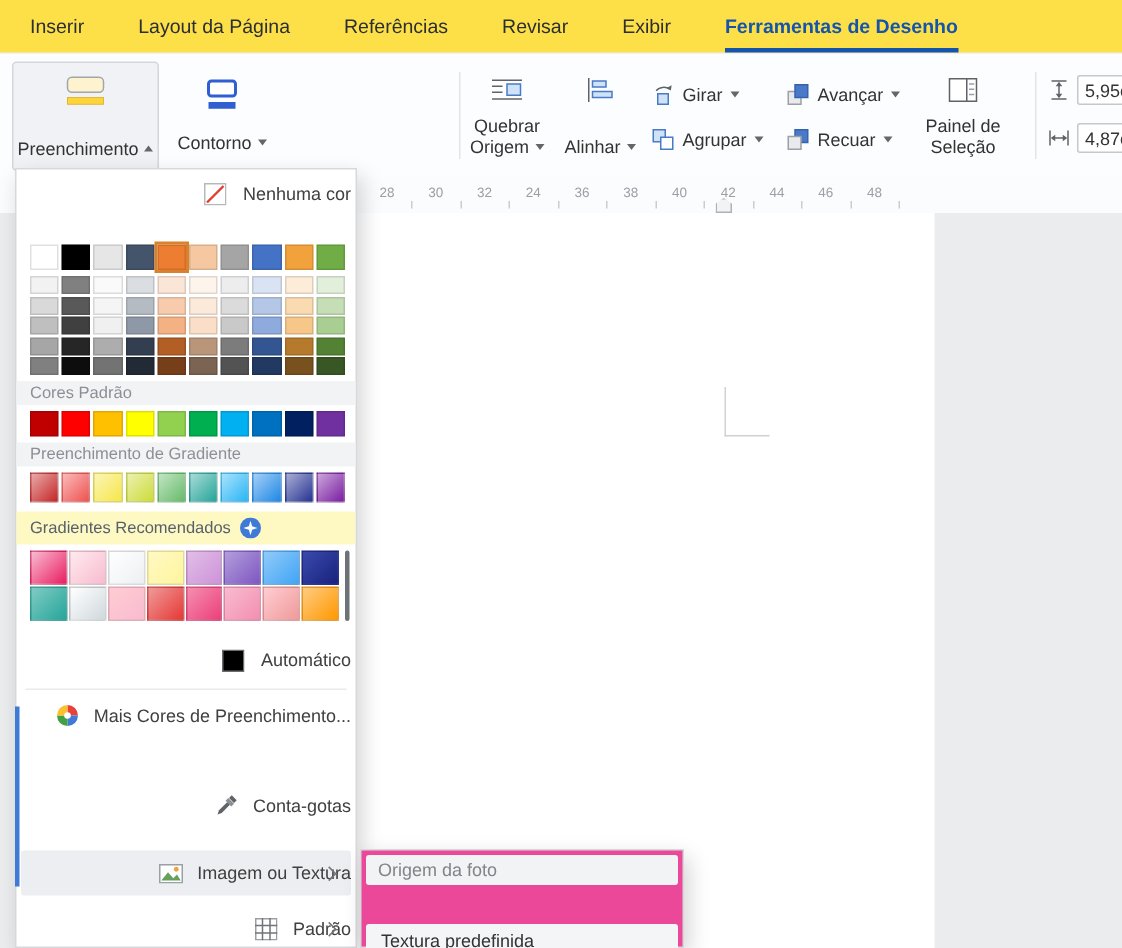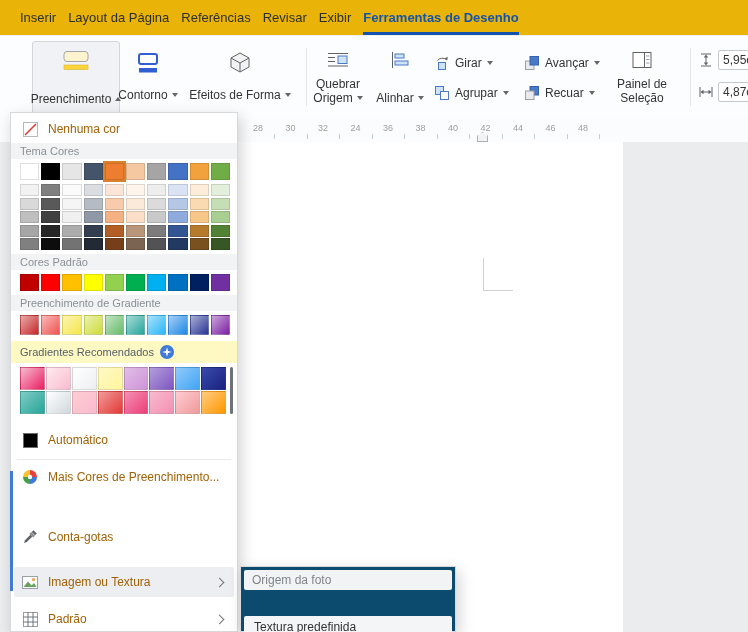--- a/index.html
+++ b/index.html
@@ -1,20 +1,20 @@
 <!DOCTYPE html>
 <html style="--accent: #1454ac; --menu-accent: #3f7ad6; --sel-outline: #d9822b;"><head>
 <meta charset="utf-8">
 <style>
   html,body{margin:0;padding:0;background:#fff;}
   #app{position:relative;width:748px;height:632px;overflow:hidden;background:#fff;color:#333;
        font-family:"Liberation Sans","DejaVu Sans",sans-serif;}
   
   #tabbar{position:absolute;left:0;top:0;width:748px;height:36px;display:flex;align-items:stretch;
-          gap:12px;padding-left:20px;box-sizing:border-box;background:#eab308;border-bottom:1px solid #eef0f2;}
+          gap:36px;padding-left:20px;box-sizing:border-box;background:#fde047;border-bottom:1px solid #eef0f2;}
   .tab{display:flex;align-items:center;font-size:13px;color:#2b2f33;white-space:nowrap;cursor:default;}
   .tab.active{color:var(--accent,#1454ac);font-weight:bold;box-shadow:inset 0 -3px 0 var(--accent,#1454ac);}
   
   #ribbon{position:absolute;left:0;top:36px;width:748px;height:82px;background:#fcfdfe;border-bottom:1px solid #e4e6e9;}
   .rbtn{position:absolute;display:flex;flex-direction:column;align-items:center;justify-content:space-between;
         box-sizing:border-box;padding:7px 2px;font-size:12px;color:#333;border-radius:3px;}
   .rbtn.pressed{background:#f0f2f5;border:1px solid #d3d6da;}
   .rbtn-small{position:absolute;display:flex;align-items:center;gap:5px;font-size:12px;color:#333;}
   .rlabel{display:flex;align-items:center;gap:4px;white-space:nowrap;}
   .twolines{text-align:center;line-height:14px;}
@@ -34,39 +34,39 @@
                 border:1px solid #aeb2b6;box-sizing:border-box;clip-path:polygon(50% 0,100% 38%,100% 100%,0 100%,0 38%);z-index:5;}
   
   #doc{position:absolute;left:0;top:142px;width:748px;height:490px;background:#ebecee;}
   #page{position:absolute;left:225px;top:0;width:398px;height:490px;background:#fff;}
   .corner-v{position:absolute;left:483px;top:116px;width:1px;height:33px;background:#cfd2d5;}
   .corner-h{position:absolute;left:483px;top:148px;width:30px;height:1px;background:#cfd2d5;}
   
   #fill-menu{position:absolute;left:10px;top:112px;width:228px;height:520px;background:#fff;
              border:1px solid #d6d9dc;box-shadow:3px 5px 14px rgba(0,0,0,.18);box-sizing:border-box;z-index:20;}
   .menu-accent{position:absolute;left:-1px;top:358px;width:3px;height:120px;background:var(--menu-accent,#3f7ad6);}
-  .menu-item{position:absolute;left:3px;right:3px;display:flex;align-items:center;font-size:12px;color:#a16207;border-radius:2px;}
+  .menu-item{position:absolute;left:3px;right:3px;display:flex;align-items:center;font-size:12px;color:#404040;border-radius:2px;justify-content:flex-end;}
   .menu-item .mi-icon{width:16px;height:16px;margin-left:8px;flex:0 0 16px;display:flex;align-items:center;justify-content:center;}
   .menu-item .mi-label{margin-left:10px;white-space:nowrap;}
   .menu-item.hl{background:#eceef1;}
   .chev{position:absolute;right:11px;width:6px;height:6px;border-top:1.5px solid #707478;border-right:1.5px solid #707478;transform:rotate(45deg);}
   .menu-header{position:absolute;left:0;right:0;height:16px;background:#f2f3f5;color:#8a9096;font-size:11px;
                line-height:16px;padding-left:9px;box-sizing:border-box;}
   .menu-header.rec{height:22px;line-height:22px;background:#fef9c3;color:#55606b;display:flex;align-items:center;gap:6px;}
   .cgrid{position:absolute;left:9px;width:210px;display:grid;grid-template-columns:repeat(10,1fr);gap:2px;}
   .cgrid .sw,.vgrid .sw,.rec-grid .sw{border:1px solid rgba(0,0,0,.12);box-sizing:border-box;}
   .sw.selected{outline:2px solid var(--sel-outline,#d9822b);outline-offset:0;}
   .vgrid{position:absolute;left:9px;width:210px;display:grid;grid-template-columns:repeat(10,1fr);
          grid-auto-rows:12px;column-gap:2px;row-gap:1.5px;}
   .rec-grid{position:absolute;left:9px;width:206px;display:grid;grid-template-columns:repeat(8,1fr);gap:1px;}
   .rec-grid .sw{height:23px;}
   .rec-scroll{position:absolute;right:4px;top:254px;width:3px;height:47px;background:#6d7277;border-radius:2px;}
   .menu-sep{position:absolute;left:6px;right:6px;height:1px;background:#e8eaec;}
   
-  #img-submenu{position:absolute;left:240px;top:566px;width:216px;height:66px;background:#0c4a6e;
+  #img-submenu{position:absolute;left:240px;top:566px;width:216px;height:66px;background:#ec4899;
                border:1px solid #d6d9dc;box-shadow:3px 5px 14px rgba(0,0,0,.18);box-sizing:border-box;z-index:21;}
   .sub-item{position:absolute;left:3px;right:3px;display:flex;align-items:center;font-size:12px;color:#333;border-radius:2px;}
   .sub-item .mi-icon{width:16px;height:16px;margin-left:6px;display:flex;align-items:center;justify-content:center;}
   .sub-header{background:#f2f3f5;color:#80858a;padding-left:8px;}
   svg{display:block;}
 </style>
 </head>
 <body>
 
 <div id="app">
@@ -75,21 +75,21 @@
       <div class="tab">Inserir</div>
       <div class="tab">Layout da Página</div>
       <div class="tab">Referências</div>
       <div class="tab">Revisar</div>
       <div class="tab">Exibir</div>
       <div class="tab active">Ferramentas de Desenho</div>
     </div>
 
   <div id="ribbon">
 
-    <div class="rbtn pressed" style="left:8px;top:5px;width:88px;height:73px;margin-left:24px;">
+    <div class="rbtn pressed" style="left:8px;top:5px;width:98px;height:73px;">
       <span>
         <svg width="30" height="22" viewBox="0 0 30 22">
             <rect x="3" y="2.5" width="24" height="10" rx="3" fill="#fdf3cf" stroke="#a2a6aa"></rect>
             <rect x="3" y="16" width="24" height="4.5" fill="#ffd43a" stroke="#d9b62f" stroke-width="0.6"></rect>
           </svg>
       </span>
       <span class="rlabel">
           <span>Preenchimento</span>
           <span class="caret-up"></span>
         </span>
@@ -101,32 +101,20 @@
             <rect x="6" y="2" width="18" height="10" rx="2" fill="#fff" stroke="#2f5fd0" stroke-width="2"></rect>
             <rect x="6" y="16" width="18" height="4.5" fill="#2f5fd0"></rect>
           </svg>
       </span>
       <span class="rlabel">
           <span>Contorno</span>
           <span class="caret-down"></span>
         </span>
     </div>
 
-    <div class="rbtn" style="left:190px;top:9px;width:100px;height:64px;">
-      <span>
-        <svg width="24" height="22" viewBox="0 0 24 22">
-            <path d="M12 1 L21 6 L21 15 L12 20 L3 15 L3 6 Z" fill="#f0f2f4" stroke="#5f6368"></path>
-            <path d="M3 6 L12 11 L21 6 M12 11 L12 20" fill="none" stroke="#5f6368"></path>
-          </svg>
-      </span>
-      <span class="rlabel">
-          <span>Efeitos de Forma</span>
-          <span class="caret-down"></span>
-        </span>
-    </div>
 
     <div class="vsep" style="left:306px;top:12px;height:58px;"></div>
 
     <div class="rbtn" style="left:312px;top:8px;width:52px;height:68px;">
       <span>
         <svg width="22" height="18" viewBox="0 0 22 18">
             <g stroke="#5f6368">
               <line x1="1" y1="2.5" x2="21" y2="2.5"></line>
               <line x1="1" y1="6.5" x2="8" y2="6.5"></line>
               <line x1="1" y1="10.5" x2="8" y2="10.5"></line>
@@ -287,21 +275,20 @@
     <div class="menu-item" style="top:4px;height:24px;">
       <span class="mi-icon">
         <svg width="15" height="15" viewBox="0 0 15 15">
             <rect x="0.5" y="0.5" width="14" height="14" fill="#fff" stroke="#b6b9bc"></rect>
             <line x1="13" y1="2" x2="2" y2="13" stroke="#e03c31" stroke-width="1.6"></line>
           </svg>
       </span>
       <span class="mi-label">Nenhuma cor</span>
     </div>
 
-    <div class="menu-header" style="top:30px;">Tema Cores</div>
     <div class="cgrid" style="top:50px;height:17px;">
         <div class="sw" style="background: rgb(255, 255, 255);"></div>
         <div class="sw" style="background: rgb(0, 0, 0);"></div>
         <div class="sw" style="background: rgb(231, 230, 230);"></div>
         <div class="sw" style="background: rgb(68, 84, 106);"></div>
         <div class="sw selected" style="background: rgb(237, 125, 49);"></div>
         <div class="sw" style="background: rgb(246, 200, 162);"></div>
         <div class="sw" style="background: rgb(165, 165, 165);"></div>
         <div class="sw" style="background: rgb(68, 114, 196);"></div>
         <div class="sw" style="background: rgb(242, 162, 60);"></div>

